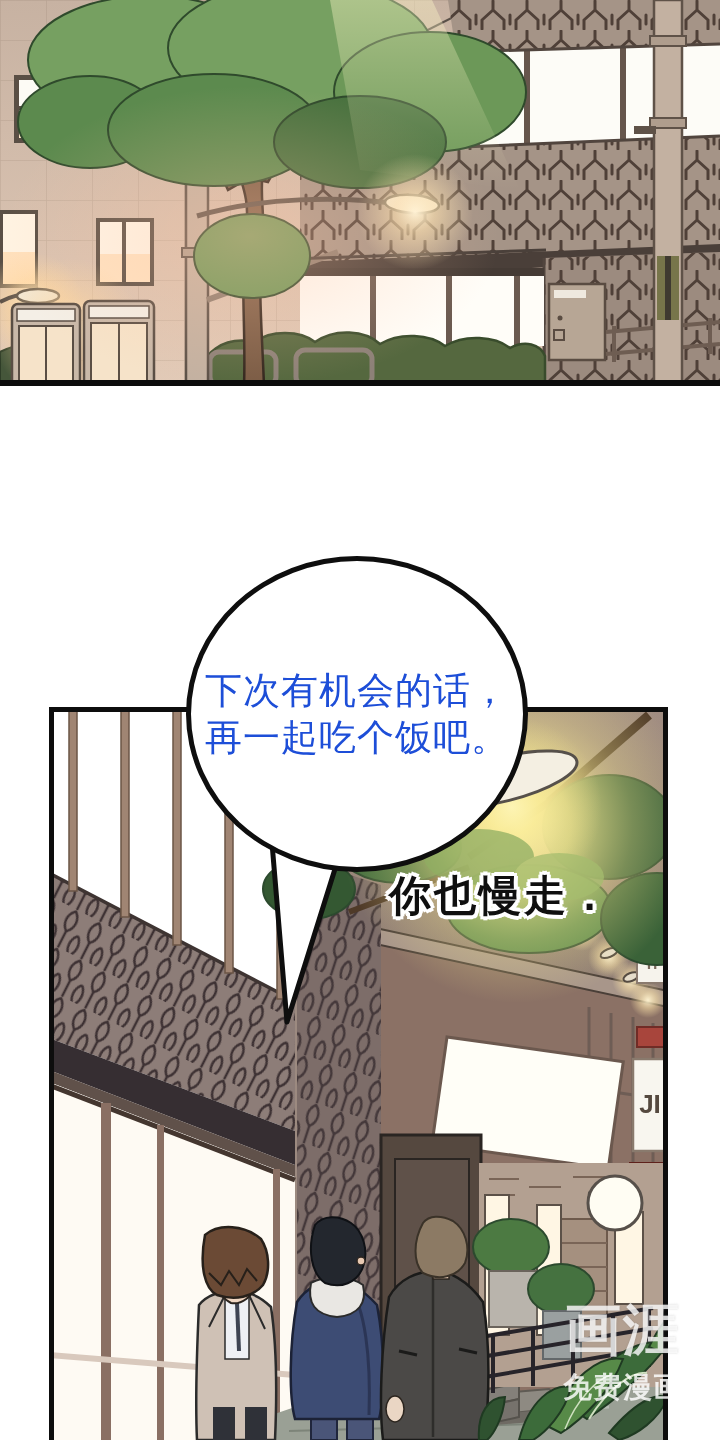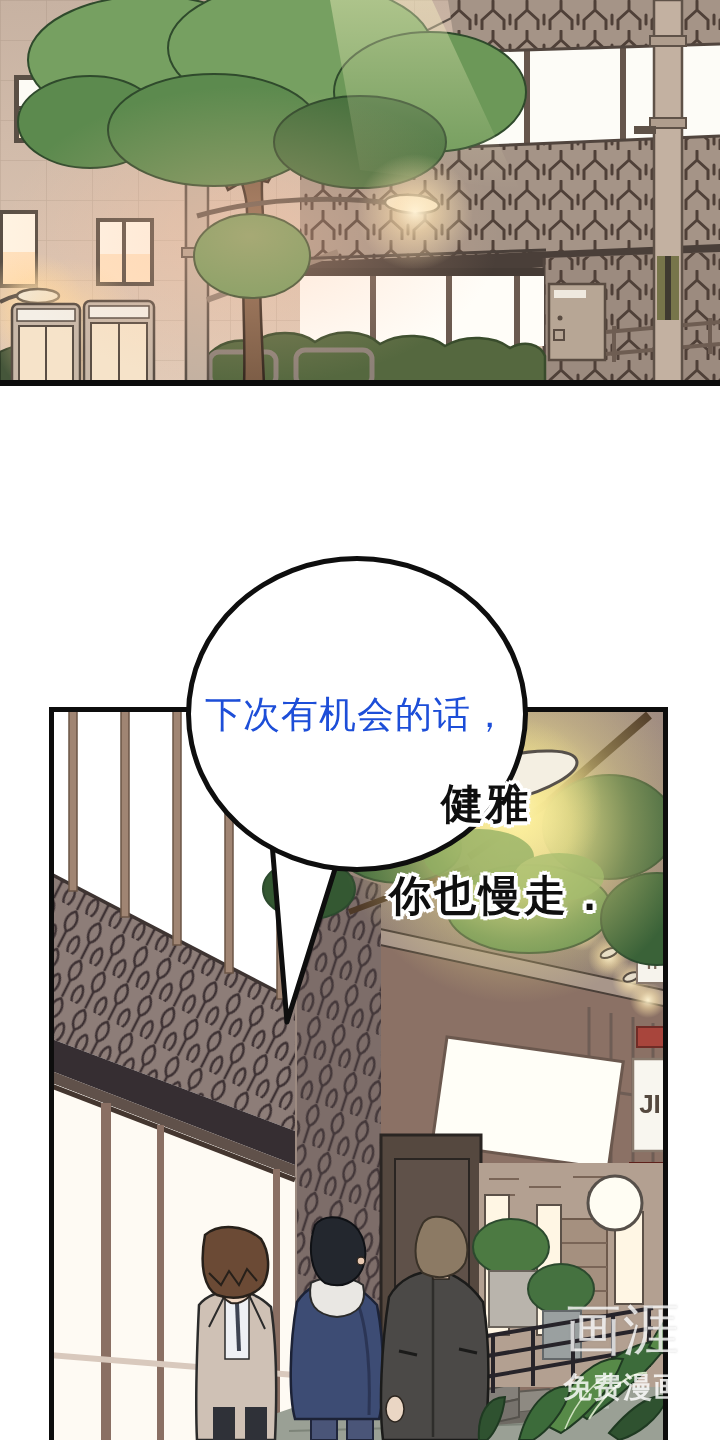--- a/index.html
+++ b/index.html
@@ -13,21 +13,21 @@
                  border:5px solid #0e0e0e;border-radius:50%;z-index:3;
                  display:flex;flex-direction:column;align-items:center;justify-content:center;}
   .bubble-line{font-size:37px;line-height:47px;color:#1d4ed8;font-weight:500;
                letter-spacing:1px;white-space:nowrap;}
   .caption{z-index:3;font-weight:700;color:#0f0f0f;white-space:nowrap;letter-spacing:3px;
            text-shadow:-3px -3px 0 #fff,3px -3px 0 #fff,-3px 3px 0 #fff,3px 3px 0 #fff,
                        -4px 0 0 #fff,4px 0 0 #fff,0 -4px 0 #fff,0 4px 0 #fff;}
   #caption-line1{left:441px;top:776px;font-size:42px;}
   #caption-line2{left:389px;top:868px;font-size:42px;}
   #watermark{left:548px;top:1300px;width:150px;z-index:4;text-align:center;}
-  #watermark-logo{font-size:56px;font-weight:400;color:rgba(255,255,255,0.78);
+  #watermark-logo{font-size:56px;font-weight:700;color:rgba(255,255,255,0.78);
                   letter-spacing:2px;line-height:60px;text-shadow:0 0 2px rgba(120,120,120,0.35);text-align:center;}
   #watermark-subtitle{font-size:29px;font-weight:600;color:rgba(255,255,255,0.82);
                       letter-spacing:1px;margin-top:8px;}
 </style>
 </head>
 <body>
 
 <div class="page">
 
   <svg id="panel1" class="abs" width="720" height="386" viewBox="0 0 720 386">
@@ -471,23 +471,23 @@
 
     <path d="M2.5,733 L2.5,2.5 L616.5,2.5 L616.5,733" fill="none" stroke="#0d0d0d" stroke-width="5"></path>
   </svg>
 
   <svg id="bubble-tail" class="abs" width="120" height="205" viewBox="0 0 120 205">
     <polygon points="32,20 100,30 47,199" fill="#ffffff" stroke="#0e0e0e" stroke-width="5" stroke-linejoin="round"></polygon>
   </svg>
 
   <div id="speech-bubble" class="abs">
     <div class="bubble-line">下次有机会的话，</div>
+    <div class="bubble-line">再一起吃个饭吧。</div>
   </div>
 
-  <div id="caption-line1" class="abs caption">健雅</div>
   <div id="caption-line2" class="abs caption">你也慢走 .</div>
 
   <div id="watermark" class="abs">
     <div id="watermark-logo">画涯</div>
     <div id="watermark-subtitle">免费漫画</div>
   </div>
 
 </div>
 
 </body></html>

